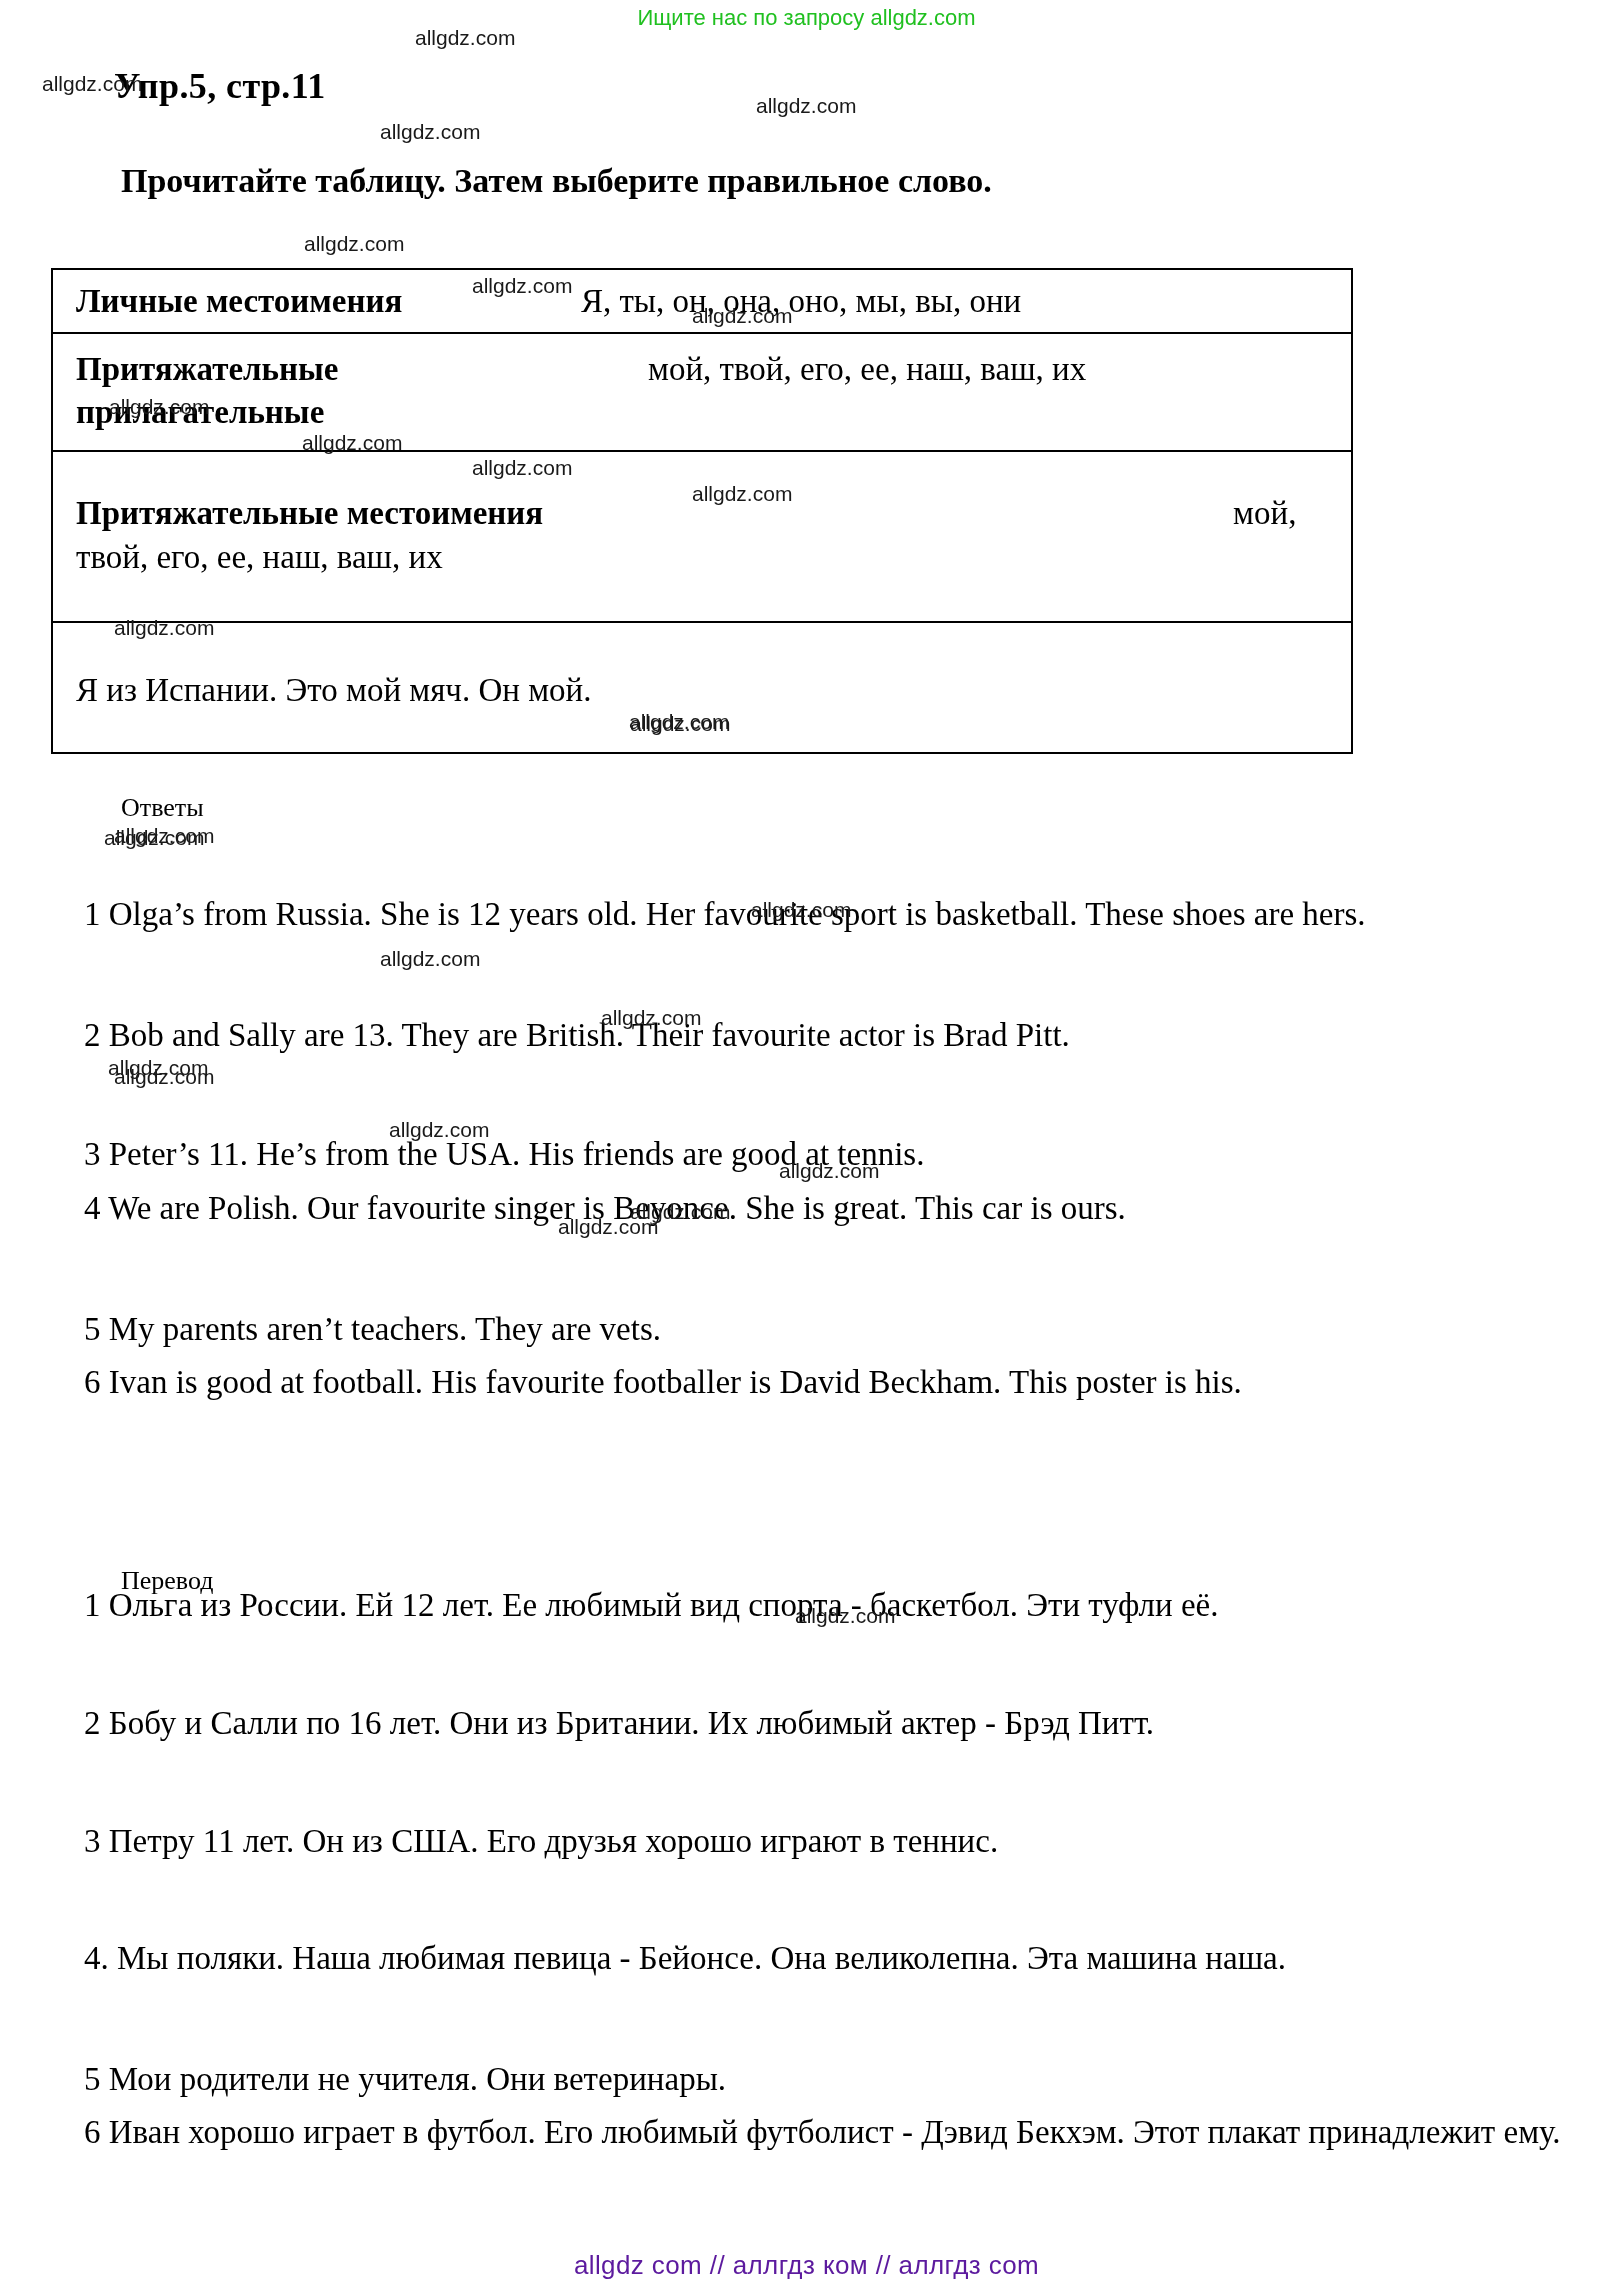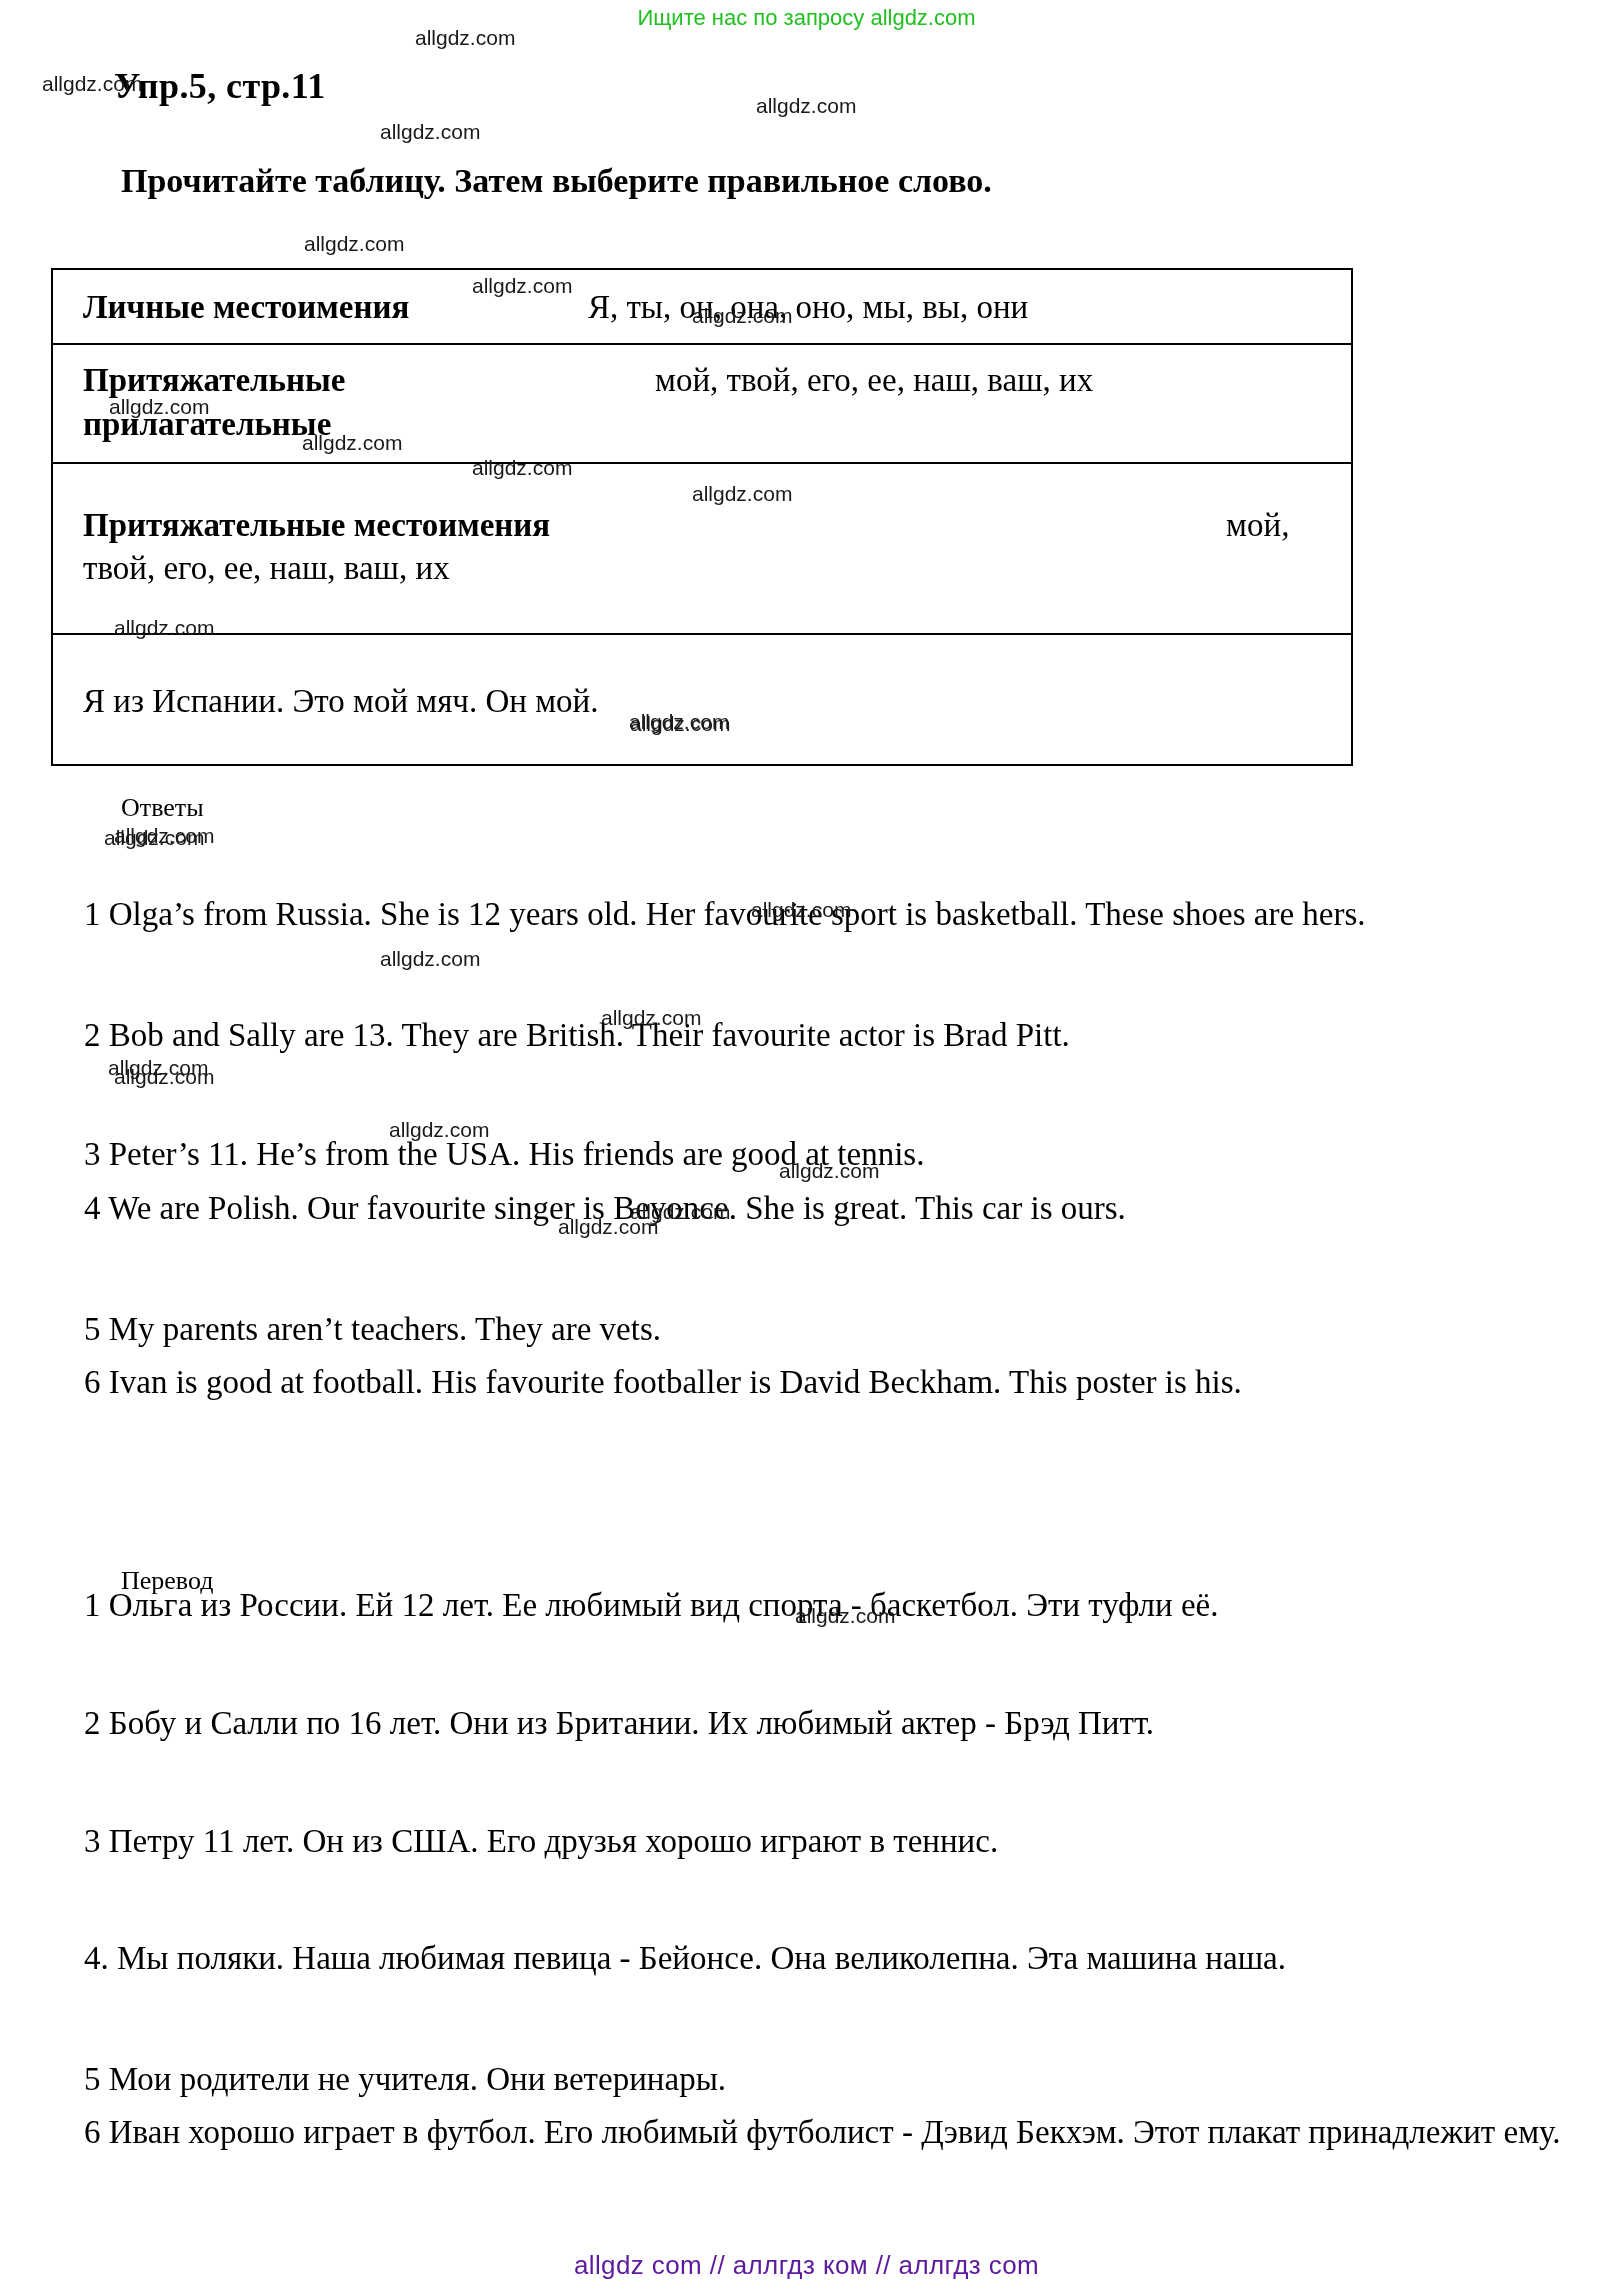--- a/index.html
+++ b/index.html
@@ -65,21 +65,21 @@
     left: 51px;
     top: 268px;
     width: 1302px;
     border: 2.4px solid #000;
     border-collapse: collapse;
     background: #fff;
     z-index: 2;
   }
   .gr-table td {
     border: 0;
-    padding: 9px;
+    padding: 2px;
   }
   .gr-row {
     border-bottom: 2.4px solid #000;
     position: relative;
   }
   .gr-row:last-child { border-bottom: 0; }
 
   .gr-inner {
     display: flex;
     align-items: flex-start;
@@ -93,21 +93,21 @@
     white-space: nowrap;
   }
   .gr-val {
     font-weight: normal;
   }
 
   .row1 { height: 64px; }
   .row1 .gr-label { width: 500px; }
   .row1 .gr-val { padding-left: 4.9px; }
 
-  .row2 { height: 106px; }
+  .row2 { height: 118px; }
   .row2 .wrap {
     padding: 4.9px 19.6px 6.5px 21px;
     font-size: 33px;
     line-height: 1.32;
     position: relative;
   }
   .row2 .line-a { display: block; }
   .row2 .line-a .gr-label { display: inline-block; width: 490px; }
   .row2 .line-a .gr-val { display: inline-block; padding-left: 82px;}
   .row2 .line-b { display: block; font-weight: bold; }

